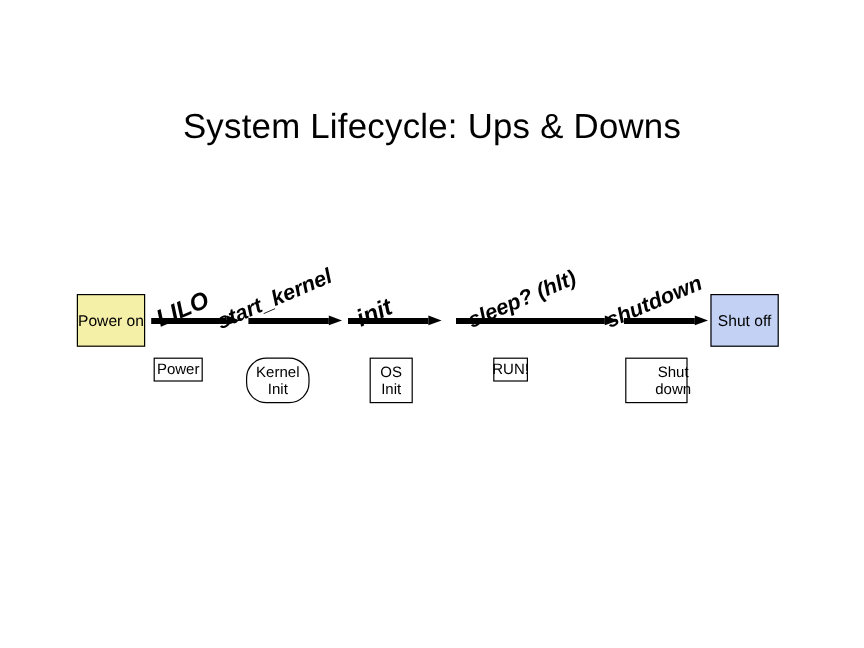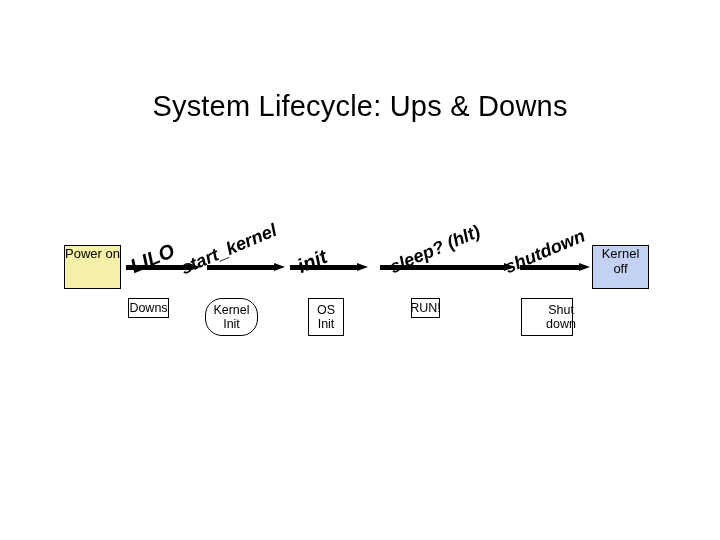--- a/index.html
+++ b/index.html
@@ -33,21 +33,21 @@
   
   .endbox {
     position: absolute;
     box-sizing: border-box;
     border: 1px solid #000000;
     font-size: 13px;
     line-height: 15px;
     color: #000000;
     text-align: center;
     display: flex;
-    align-items: flex-start;
+    align-items: center;
     justify-content: center;
   }
   #power-on-box {
     left: 64px;
     top: 245px;
     width: 57px;
     height: 44px;
     background: #f5f0a8;
   }
   #power-off-box {
@@ -111,25 +111,25 @@
 <body>
 
 <div id="slide">
 
   <div id="title">System Lifecycle: Ups &amp; Downs</div>
 
   <div class="endbox" id="power-on-box">
     <span>Power on</span>
   </div>
   <div class="endbox" id="power-off-box">
-    <span>Kernel off</span>
+    <span>Shut off</span>
   </div>
 
   <div class="stagebox" style="left:128px; top:298px; width:41px; height:20px;">
-    <span>Downs</span>
+    <span>Power</span>
   </div>
   <div class="stagebox" style="left:205px; top:298px; width:53px; height:38px;border-radius:17px;">
     <span>Kernel Init</span>
   </div>
   <div class="stagebox" style="left:308px; top:298px; width:36px; height:38px;">
     <span>OS Init</span>
   </div>
   <div class="stagebox" style="left:411px; top:298px; width:29px; height:20px;">
     <span>RUN!</span>
   </div>

